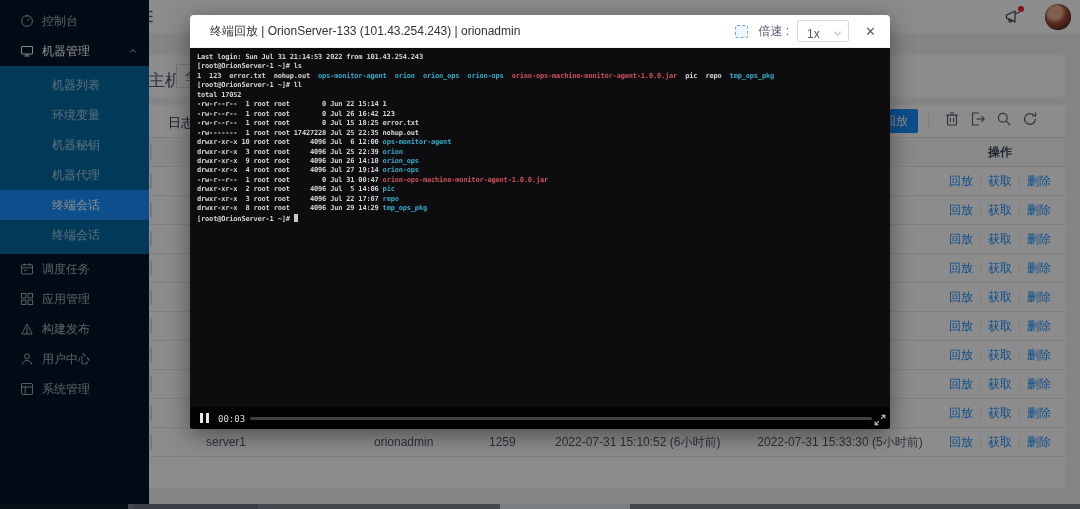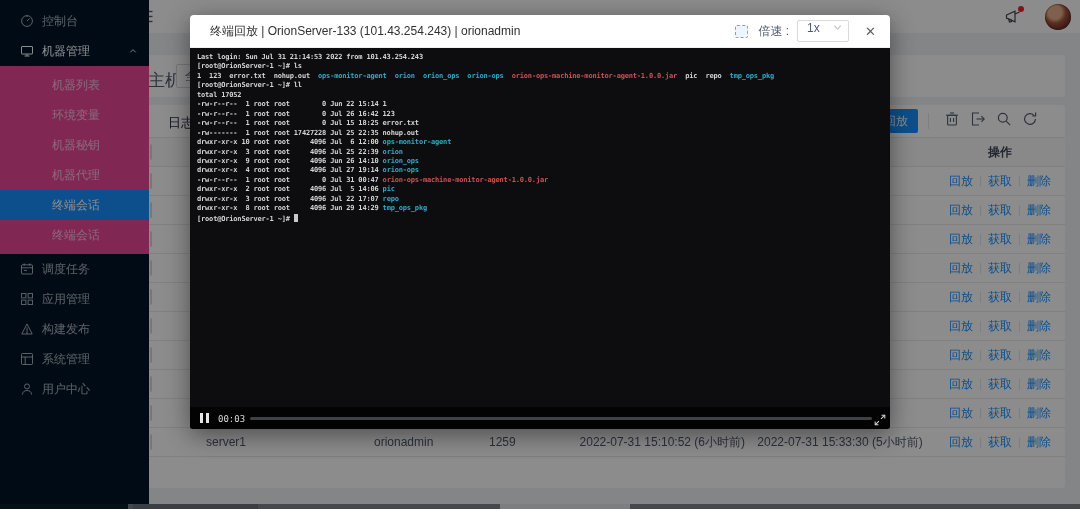--- a/index.html
+++ b/index.html
@@ -8,21 +8,21 @@
   .screen { position:relative; width:1080px; height:509px; background:#f0f2f5; overflow:hidden; }
 
   
   .sidebar { position:absolute; left:0; top:0; width:149px; height:504px; background:#001529; z-index:10; }
   .side-item { position:relative; height:30px; display:flex; align-items:center; padding-left:20px; color:rgba(255,255,255,0.65); font-size:12px; cursor:pointer; }
   .side-item .mi { width:14px; height:14px; margin-right:8px; flex:0 0 14px; }
   .side-item .mi svg { width:14px; height:14px; display:block; }
   .side-item .lbl { flex:1; white-space:nowrap; }
   .side-item .arr { margin-right:12px; width:8px; height:8px; }
   .side-item.parent-sel { color:#fff; }
-  .submenu { background:#ec4899; padding:4px 0;font-family:Liberation Mono, monospace; }
+  .submenu { background:#0369a1; padding:4px 0;font-family:Liberation Mono, monospace; }
   .submenu .side-item { padding-left:52px; }
   .submenu .side-item.active { background:#1890ff; color:#fff; }
   .sidebar .gap-top { height:6px; }
 
   
   .main { position:absolute; left:125px; top:0; width:955px; height:504px; background:#f0f2f5; }
   .navbar { position:relative; height:33px; background:#fff; }
   .burger { position:absolute; left:12px; top:8px; width:17px; height:17px; color:#515a6e; cursor:pointer; }
   .burger svg { width:17px; height:17px; }
   .bell { position:absolute; right:58px; top:8px; width:18px; height:18px; color:#41464f; cursor:pointer; }
@@ -47,38 +47,38 @@
   .tool-ic { width:16px; height:16px; margin:0 5px; color:#55606d; cursor:pointer; }
   .tool-ic svg { width:16px; height:16px; }
 
   .thead, .trow { display:flex; align-items:center; }
   .thead { height:30px; background:#fafafa; border-top:1px solid #e8e8e8; border-bottom:1px solid #e8e8e8; font-size:12px; color:#3c4858; font-weight:bold; }
   .trow { height:29px; border-bottom:1px solid #e9e9e9; font-size:12px; color:#515a6e; }
   .col-check { flex:0 0 50px; padding-left:10px; }
   .col-name  { flex:0 0 170px; padding-left:16px; }
   .col-user  { flex:0 0 115px; padding-left:14px; }
   .col-code  { flex:0 0 80px;  padding-left:14px; }
-  .col-start { flex:0 0 190px; text-align:right; }
+  .col-start { flex:0 0 190px; text-align:left; }
   .col-end   { flex:0 0 190px; text-align:center; }
   .col-ops   { flex:1; display:flex; align-items:center; justify-content:center; }
   .checkbox { width:13px; height:13px; border:1px solid #d9d9d9; border-radius:2px; background:#fff; cursor:pointer; }
   .ops-link { color:#1890ff; cursor:pointer; text-decoration:none; font-size:12px; }
   .ops-sep { width:1px; height:11px; background:#e8e8e8; margin:0 7px; }
 
   
   .mask { position:absolute; left:0; top:0; width:1080px; height:504px; background:rgba(0,0,0,0.45); z-index:50; }
 
   
   .modal { position:absolute; left:190px; top:15px; width:700px; z-index:60; border-radius:4px 4px 2px 2px; box-shadow:0 6px 24px rgba(0,0,0,.45); }
   .modal-head { height:33px; background:#fff; border-radius:4px 4px 0 0; border-bottom:1px solid #f0f0f0; display:flex; align-items:center; padding:0 14px 0 20px; }
   .modal-title { font-size:12px; color:#303133; }
   .mh-right { margin-left:auto; display:flex; align-items:center; }
   .dashed-ic { width:13px; height:13px; border:1px dashed #66a9e0; background:rgba(24,144,255,.08); border-radius:2px; cursor:pointer; }
   .speed-label { font-size:12px; color:#515a6e; margin:0 8px 0 10px; }
-  .speed-select { width:52px; height:22px; border:1px solid #d9d9d9; border-radius:2px; display:flex; align-items:flex-start; padding:0 6px 0 9px; font-size:12px; color:#515a6e; cursor:pointer; }
+  .speed-select { width:52px; height:22px; border:1px solid #d9d9d9; border-radius:2px; display:flex; align-items:flex-end; padding:0 6px 0 9px; font-size:12px; color:#515a6e; cursor:pointer; }
   .speed-select .chev { margin-left:auto; color:#bfbfbf; }
   .modal-close { margin-left:16px; font-size:13px; color:#5c6268; cursor:pointer; line-height:1; }
 
   .terminal { height:359px; background:#0d0d10; padding:5px 4px 0 7px; overflow:hidden;
               font-family:"DejaVu Sans Mono","Liberation Mono",monospace; font-size:7px; line-height:9.45px;
               font-weight:bold; letter-spacing:-0.18px; color:#d4d4d4; white-space:pre; }
   .c-dir { color:#36a9c4; }
   .c-jar { color:#cd5156; }
   .cursor { display:inline-block; width:4px; height:8px; background:#c9c9c9; vertical-align:-1px; }
 
@@ -176,35 +176,35 @@
             <svg viewBox="0 0 14 14" fill="none" stroke="currentColor" stroke-width="1">
               <path d="M7 2 L12.2 12 L1.8 12 Z"></path>
               <line x1="7" y1="5.5" x2="7" y2="12"></line>
             </svg>
           </span>
           <span class="lbl">构建发布</span>
         </div>
         <div class="side-item">
           <span class="mi">
             <svg viewBox="0 0 14 14" fill="none" stroke="currentColor" stroke-width="1">
+              <circle cx="7" cy="4.4" r="2.5"></circle>
+              <path d="M2.4,12.6 c0-2.6 2-4.1 4.6-4.1 s4.6,1.5 4.6,4.1"></path>
+            </svg>
+          </span>
+          <span class="lbl">用户中心</span>
+        </div>
+        <div class="side-item">
+          <span class="mi">
+            <svg viewBox="0 0 14 14" fill="none" stroke="currentColor" stroke-width="1">
               <rect x="1.5" y="1.5" width="11" height="11" rx="1"></rect>
               <line x1="1.5" y1="5" x2="12.5" y2="5"></line>
               <line x1="5.2" y1="5" x2="5.2" y2="12.5"></line>
             </svg>
           </span>
           <span class="lbl">系统管理</span>
-        </div>
-        <div class="side-item">
-          <span class="mi">
-            <svg viewBox="0 0 14 14" fill="none" stroke="currentColor" stroke-width="1">
-              <circle cx="7" cy="4.4" r="2.5"></circle>
-              <path d="M2.4,12.6 c0-2.6 2-4.1 4.6-4.1 s4.6,1.5 4.6,4.1"></path>
-            </svg>
-          </span>
-          <span class="lbl">用户中心</span>
         </div>
       </nav>
   </aside>
 
   <div class="main">
     <header class="navbar">
       <span class="burger"><svg viewBox="0 0 17 17" fill="none" stroke="currentColor" stroke-width="1.4">
             <line x1="1.5" y1="3.5" x2="15.5" y2="3.5"></line>
             <line x1="5.5" y1="8.5" x2="15.5" y2="8.5"></line>
             <line x1="1.5" y1="13.5" x2="15.5" y2="13.5"></line>

